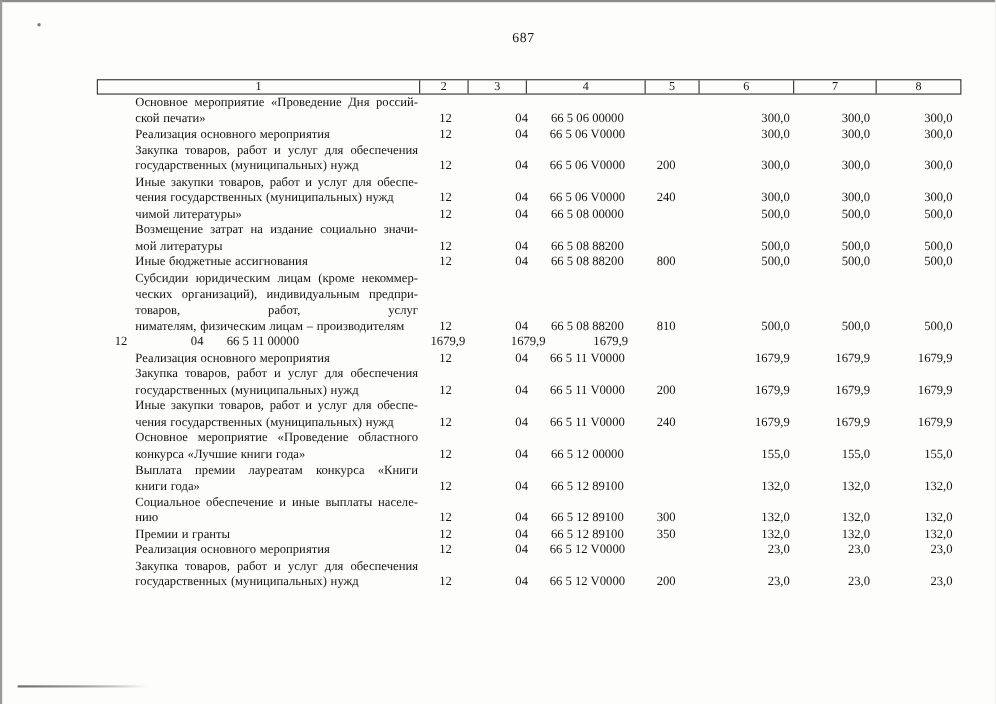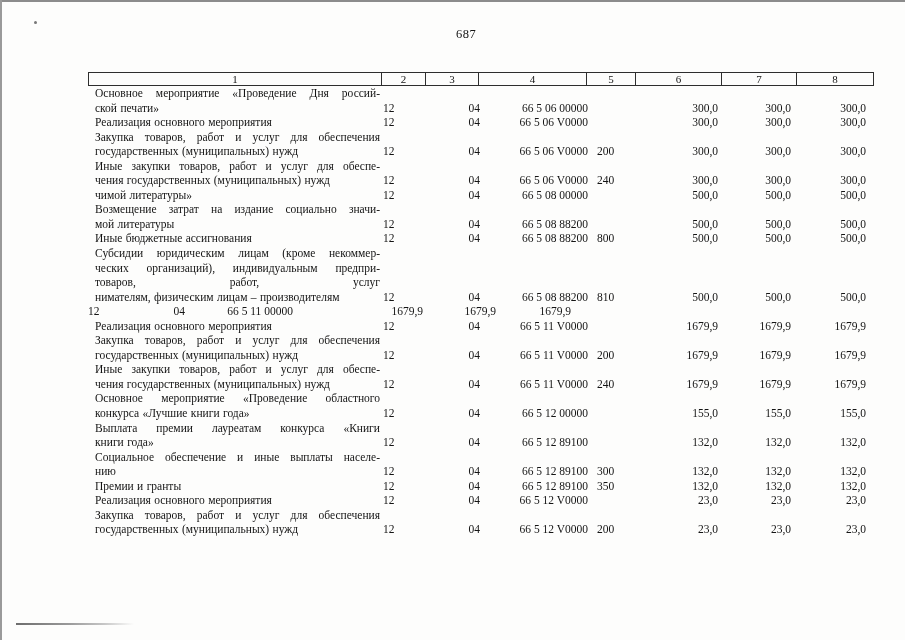--- a/index.html
+++ b/index.html
@@ -8,45 +8,45 @@
     background:#fdfdfc; overflow:hidden;
     font-family:"Liberation Serif", serif; color:#141414;
   }
   .edge-top  { position:absolute; left:0; top:0; width:905px; height:2px; background:#8c8c8c; }
   .edge-left { position:absolute; left:0; top:0; width:2px; height:640px; background:#9a9a9a; }
   .speck { position:absolute; left:34px; top:21px; width:3px; height:3px; background:#777; border-radius:50%; }
   .artifact-line {
     position:absolute; left:16px; top:623px; width:118px; height:2px;
     background:linear-gradient(to right, #6d6d6d, #9a9a9a 45%, #c7c7c7 75%, rgba(210,210,210,0));
   }
-  .page-number { position:absolute; left:446px; top:27px; width:40px; text-align:center;
+  .page-number { position:absolute; left:446px; top:27px; width:40px; text-align:right;
     font-size:12.5px; letter-spacing:0.5px; }
 
   .budget-table { position:absolute; left:88px; top:72px; width:786px; }
 
   
   .thead { display:flex; box-sizing:border-box; width:786px; height:14px;
     border:1px solid #2e2e2e; background:#fdfdfc; }
   .hcell { box-sizing:border-box; border-right:1px solid #2e2e2e;
     display:flex; align-items:center; justify-content:center;
     font-size:11px; line-height:1; }
   .hcell:last-child { border-right:none; }
   .h1{width:293px} .h2{width:44px} .h3{width:53px} .h4{width:108px}
   .h5{width:49px}  .h6{width:86px} .h7{width:75px} .h8{width:76px}
 
   
   .tbody { width:786px; }
   .row { display:flex; align-items:flex-end; }
   .c { box-sizing:border-box; font-size:11.5px; line-height:14.55px; white-space:nowrap; }
   .c1 { width:295px; padding-left:7px; padding-right:3px; white-space:normal; }
-  .c1 .ln { text-align:justify; text-align-last:justify; word-spacing:0.5px; }
+  .c1 .ln { text-align:justify; text-align-last:justify; word-spacing:0.5px;margin-left:28px; }
   .c1 .ln:last-child { text-align-last:left; }
-  .c2 { width:44px; text-align:left; }
+  .c2 { width:44px; text-align:center; }
   .c3 { width:53px; text-align:right; }
-  .c4 { width:108px; text-align:right; }
+  .c4 { width:108px; text-align:center; }
   .c5 { width:49px; text-align:left; padding-left:9px; }
   .c6 { width:86px; text-align:right; padding-right:5px; }
   .c7 { width:75px; text-align:right; padding-right:7px; }
   .c8 { width:76px; text-align:right; padding-right:8px; }
 </style>
 </head>
 <body>
 
 <div class="page">
   <div class="edge-top"></div>

